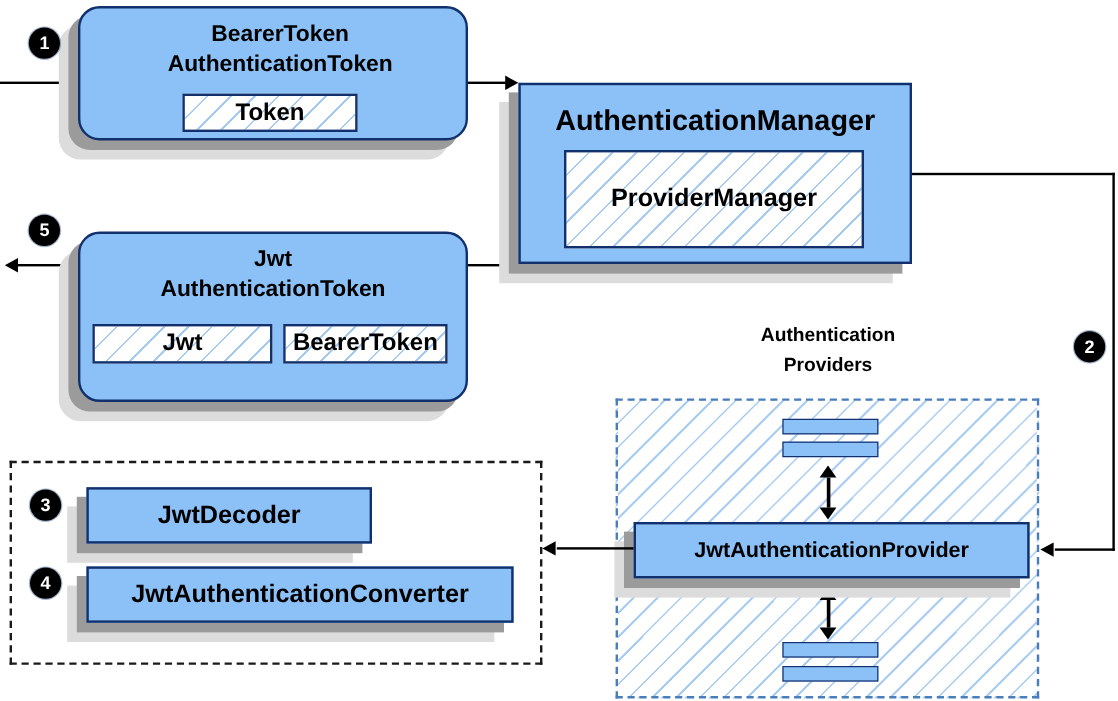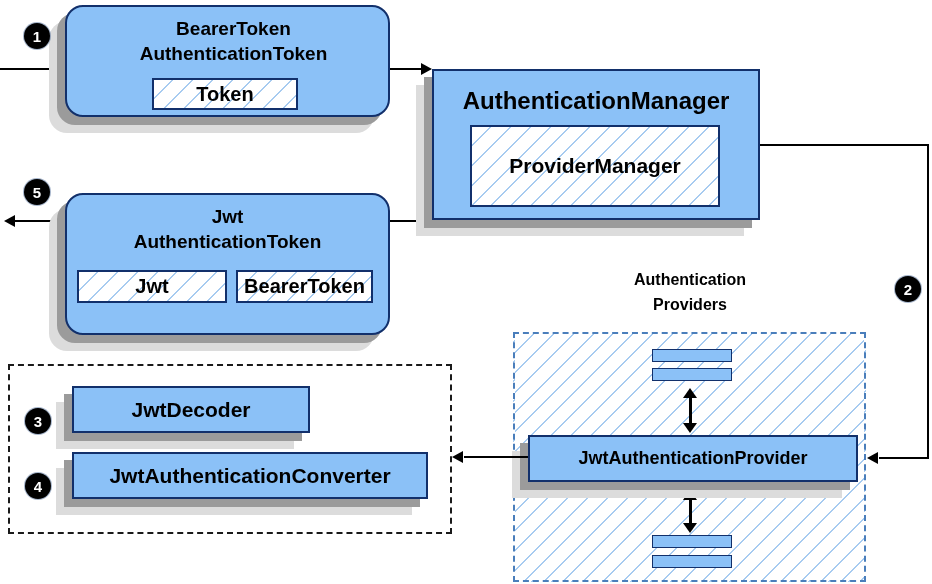--- a/index.html
+++ b/index.html
@@ -27,21 +27,21 @@
   .va-dn{width:0;height:0;border-left:7px solid transparent;border-right:7px solid transparent;border-top:10px solid #000;}
   .va-line{width:3px;flex:1 1 auto;background:#000;}
 
   
   .badge{position:absolute;width:26px;height:26px;border-radius:50%;background:#000;color:#fff;
          display:flex;align-items:center;justify-content:center;font-weight:bold;font-size:15px;z-index:6;
          box-shadow:0 0 0 1px rgba(58,90,140,0.45);}
 
   
   .dashed-blue{position:absolute;left:513px;top:332px;width:353px;height:250px;border:2px dashed #4A7EBB;box-sizing:border-box;z-index:1;}
-  .dashed-black{position:absolute;left:8px;top:364px;width:444px;height:170px;border:2px dashed #1A1A1A;box-sizing:border-box;z-index:1;}
+  .dashed-black{position:absolute;left:8px;top:384px;width:444px;height:170px;border:2px dashed #1A1A1A;box-sizing:border-box;z-index:1;}
   .bar{position:absolute;width:80px;height:13px;background:#8BC1F7;border:1.5px solid #12306B;box-sizing:border-box;}
 </style>
 </head>
 <body>
 
 <div class="stage">
 
   <div class="badge" style="left:24px;top:23px;">1</div>
   <div class="badge" style="left:24px;top:179px;">5</div>
   <div class="badge" style="left:895px;top:276px;">2</div>

